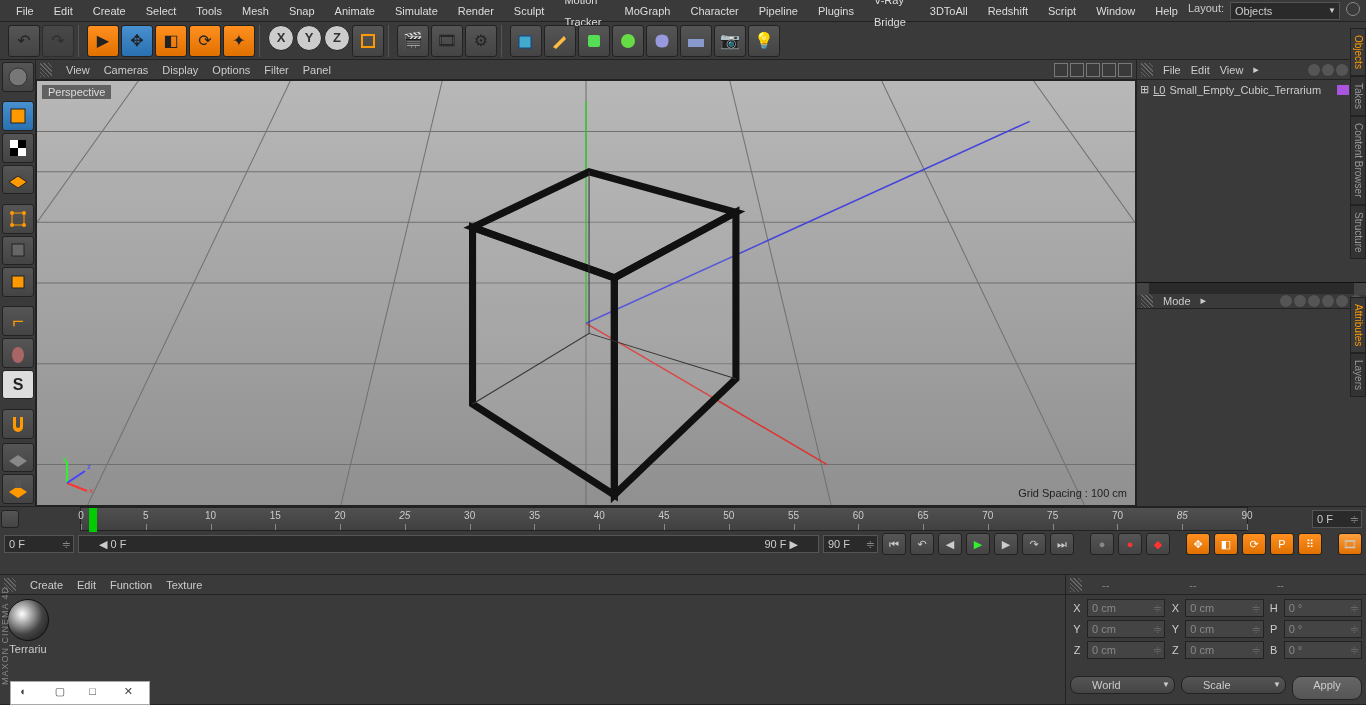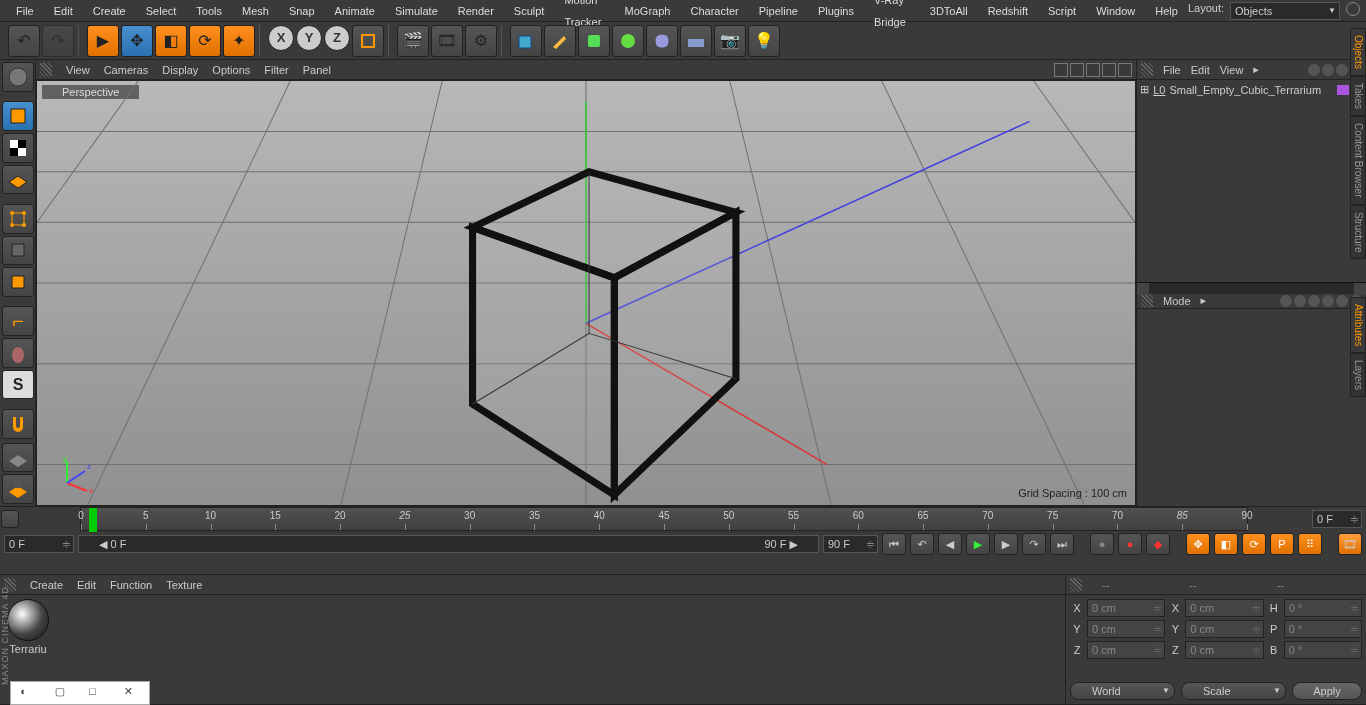--- a/index.html
+++ b/index.html
@@ -19,21 +19,21 @@
 .xyz{width:26px;height:26px;background:#ccc;border:1px solid #222;border-radius:50%;display:flex;align-items:center;justify-content:center;font-weight:bold;font-size:13px;color:#333}
 .main{display:flex;height:446px}
 .lefttools{width:36px;background:#3a3a3a;display:flex;flex-direction:column;gap:2px;padding:2px;border-right:1px solid #222}
 .ltbtn{width:32px;height:32px;background:linear-gradient(#555,#444);border:1px solid #222;border-radius:3px;cursor:pointer;display:flex;align-items:center;justify-content:center;font-size:16px}
 .ltbtn.act{background:linear-gradient(#4890d0,#2870b0)}
 .viewport-wrap{flex:1;display:flex;flex-direction:column;background:#3a3a3a}
 .vp-menu{display:flex;align-items:center;height:20px;background:#3a3a3a;padding:0 4px;gap:14px;border-bottom:1px solid #222}
 .vp-menu .mi{color:#ccc;cursor:pointer}
 .vp-menu .icons{margin-left:auto;display:flex;gap:2px}
 .vp-menu .ic{width:14px;height:14px;border:1px solid #777;cursor:pointer}
-.vp-label{position:absolute;left:5px;top:4px;background:rgba(60,60,60,.7);padding:1px 20px;color:#ddd;font-size:11px}
+.vp-label{position:absolute;left:5px;top:4px;background:rgba(60,60,60,.7);padding:1px 6px;color:#ddd;font-size:11px}
 .viewport{flex:1;position:relative;background:linear-gradient(#b8b8b8,#909090);border:1px solid #222;overflow:hidden}
 .grid-floor{position:absolute;inset:0}
 .axis-gizmo{position:absolute;left:20px;bottom:12px;width:40px;height:40px}
 .grid-spacing{position:absolute;right:8px;bottom:6px;color:#222;font-size:11px}
 .rightpanel{width:230px;background:#3a3a3a;border-left:1px solid #222;display:flex;flex-direction:column}
 .rtabs{position:absolute;right:0;top:28px;width:16px;display:flex;flex-direction:column}
 .rtab{writing-mode:vertical-rl;padding:6px 1px;background:#333;border:1px solid #222;font-size:10px;color:#999;cursor:pointer}
 .rtab.act{background:#3a3a3a;color:#f90}
 .panel-menu{display:flex;align-items:center;height:20px;padding:0 4px;gap:10px;border-bottom:1px solid #222}
 .panel-menu .mi{cursor:pointer}
@@ -67,21 +67,21 @@
 .matball{width:42px;height:42px;border-radius:50%;background:radial-gradient(circle at 35% 35%,#fff,#444 55%,#111);border:1px solid #111}
 .coordpanel{width:300px;display:flex;flex-direction:column}
 .coordhdr{display:flex;align-items:center;height:20px;padding:0 4px;gap:20px;border-bottom:1px solid #222;color:#888}
 .coordgrid{flex:1;padding:4px;display:grid;grid-template-columns:14px 1fr 14px 1fr 14px 1fr;gap:3px;align-content:start}
 .coordgrid .lbl{color:#ccc;text-align:center;line-height:18px}
 .coordgrid .val{background:#444;border:1px solid #222;height:18px;line-height:16px;padding:0 4px;color:#888;position:relative}
 .coordgrid .val::after{content:'≑';position:absolute;right:2px;color:#666}
 .coordbtns{display:flex;gap:6px;padding:4px}
 .cdd{flex:1;height:18px;background:linear-gradient(#555,#444);border:1px solid #222;border-radius:8px;line-height:16px;padding:0 21px;position:relative;color:#ccc}
 .cdd::after{content:'▼';position:absolute;right:4px;font-size:8px}
-.applyb{width:70px;height:18px;background:linear-gradient(#666,#555);border:1px solid #222;border-radius:9px;text-align:center;line-height:16px;cursor:pointer}
+.applyb{width:70px;height:24px;background:linear-gradient(#666,#555);border:1px solid #222;border-radius:9px;text-align:center;line-height:16px;cursor:pointer}
 .statusbar{height:18px;background:#3a3a3a;border-top:1px solid #222;padding:0 150px;line-height:18px;color:#ccc;font-size:11px;overflow:hidden;white-space:nowrap}
 .taskbar{position:absolute;left:10px;bottom:0;width:140px;height:24px;background:#fff;display:flex;align-items:center;justify-content:space-around;border:1px solid #aaa}
 .taskbar span{width:16px;height:16px;display:inline-block;color:#444}
 .brand{position:absolute;left:0;bottom:20px;writing-mode:vertical-rl;transform:rotate(180deg);color:#888;font-size:9px;letter-spacing:1px}
 .grip{width:12px;height:14px;background:repeating-linear-gradient(45deg,#666,#666 1px,transparent 1px,transparent 3px);display:inline-block}
 svg{display:block}
 </style>
 </head>
 <body>
 

